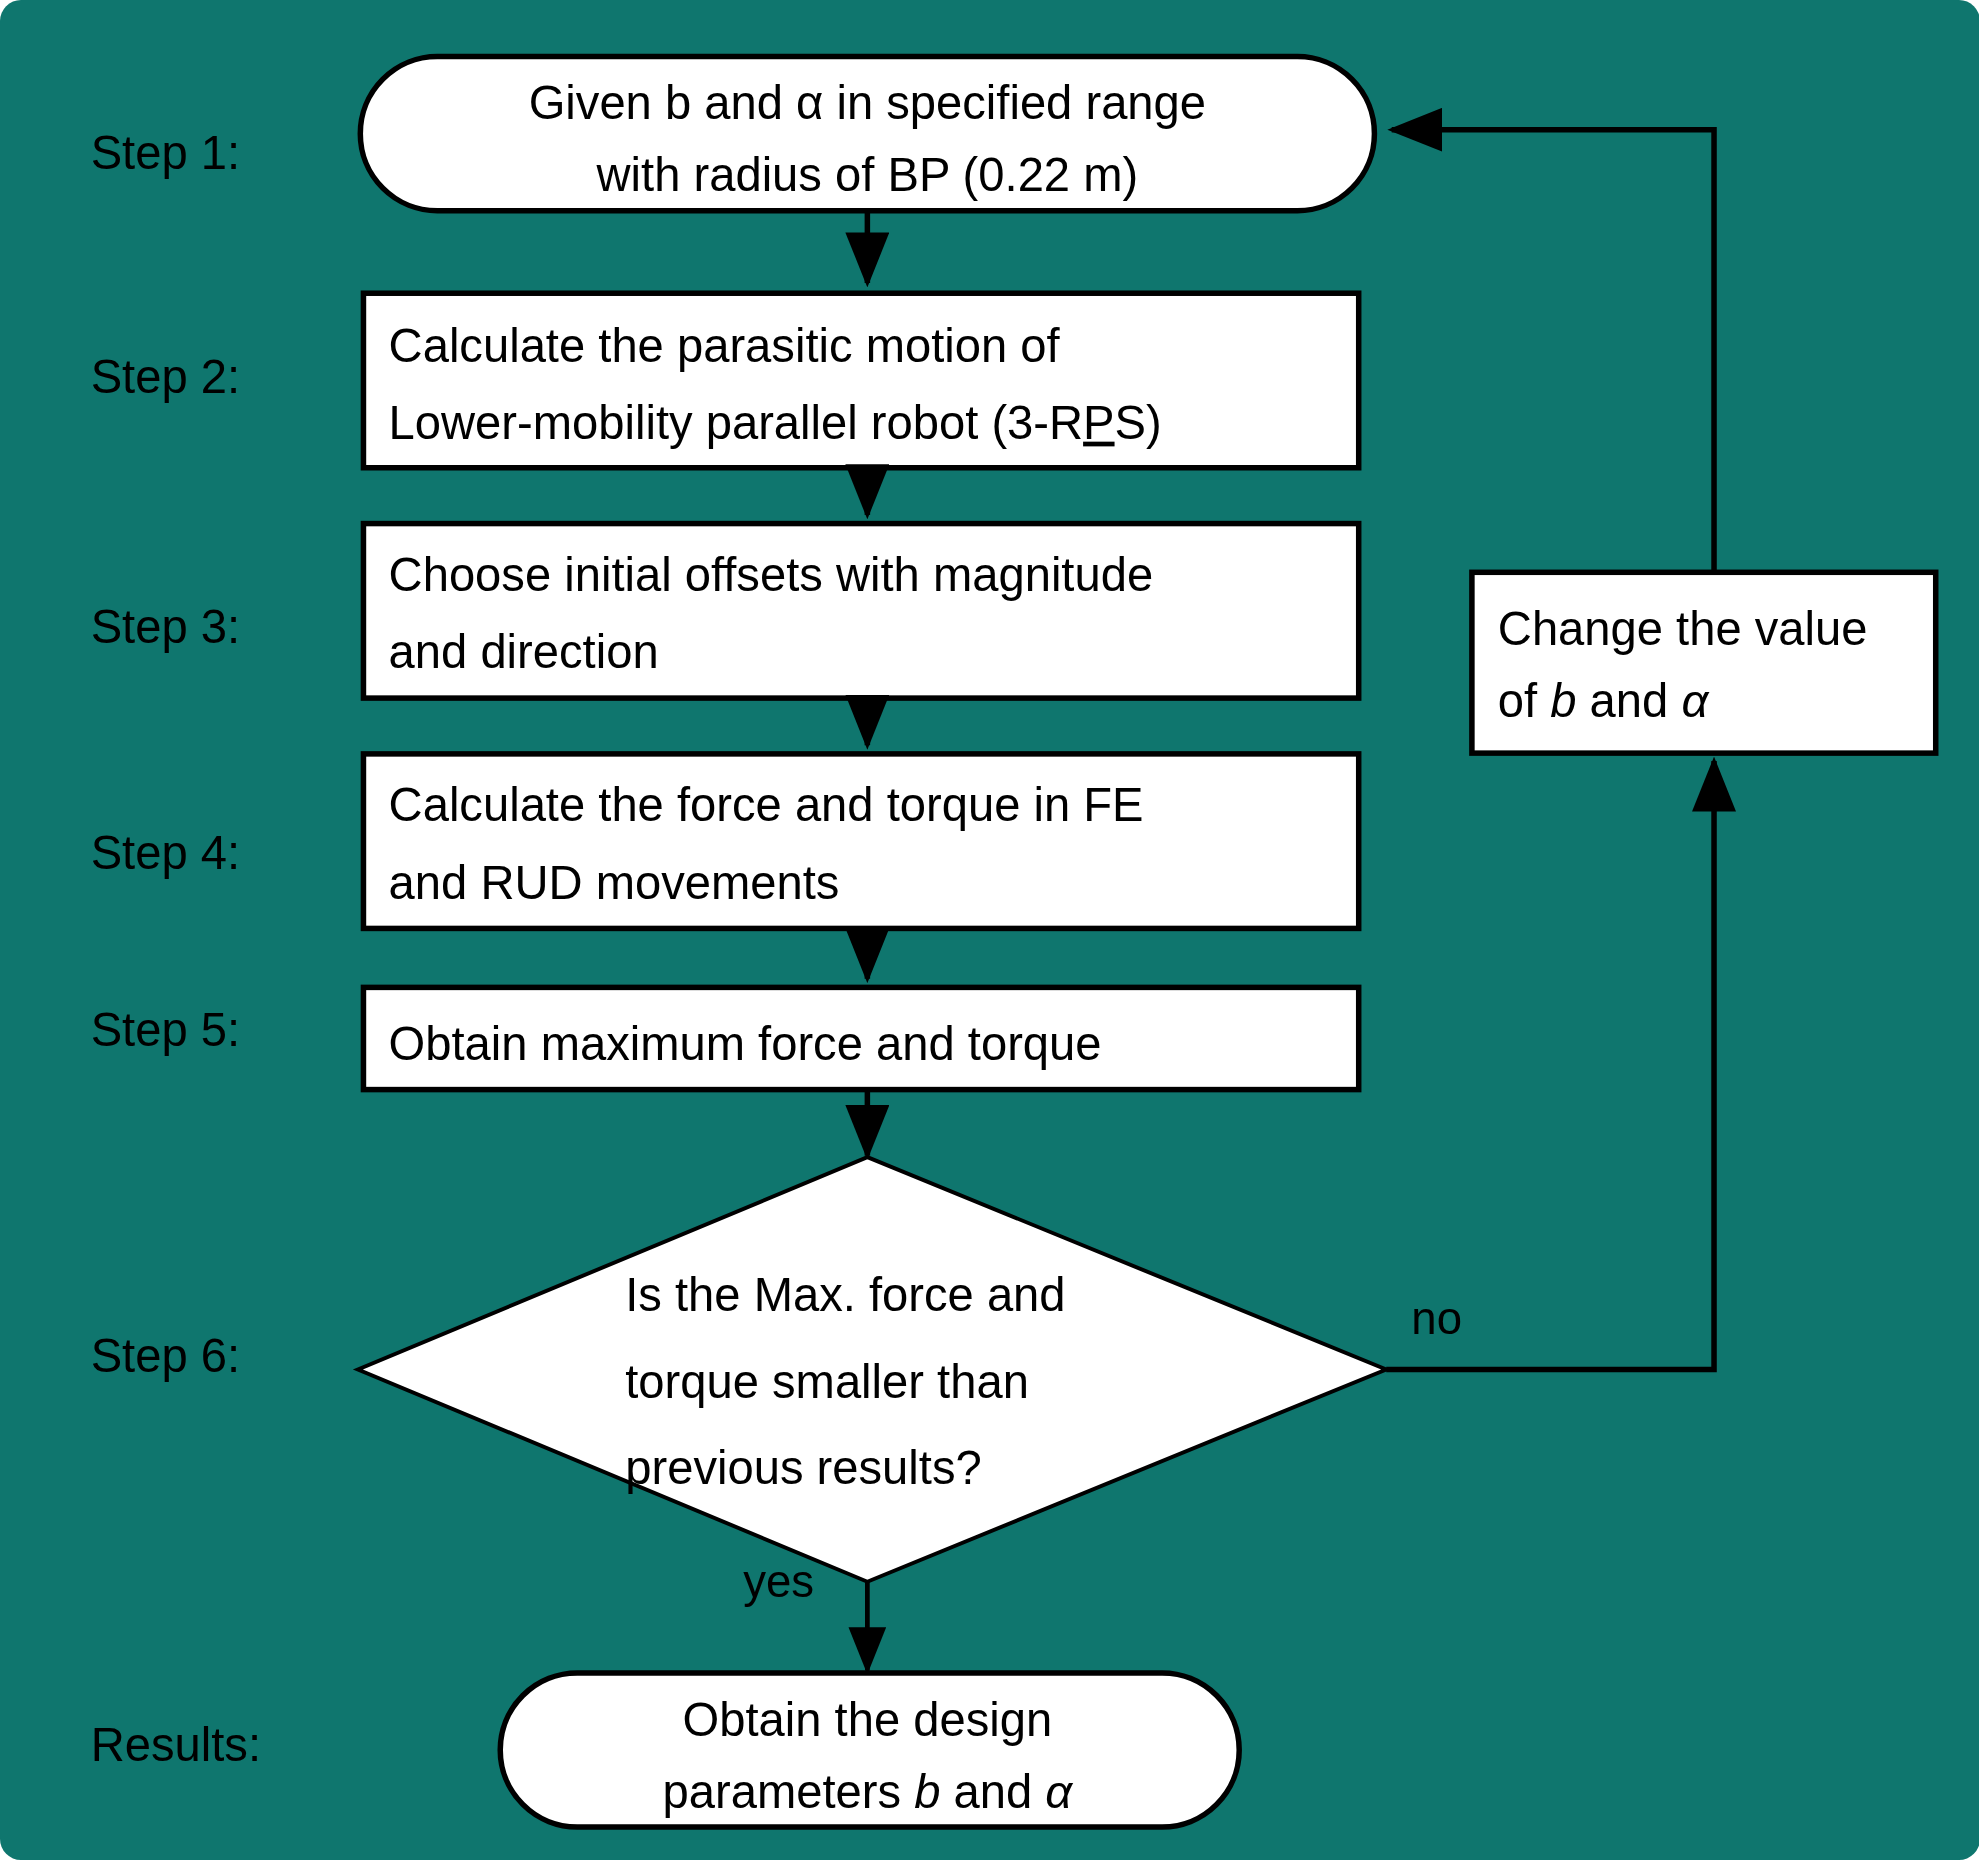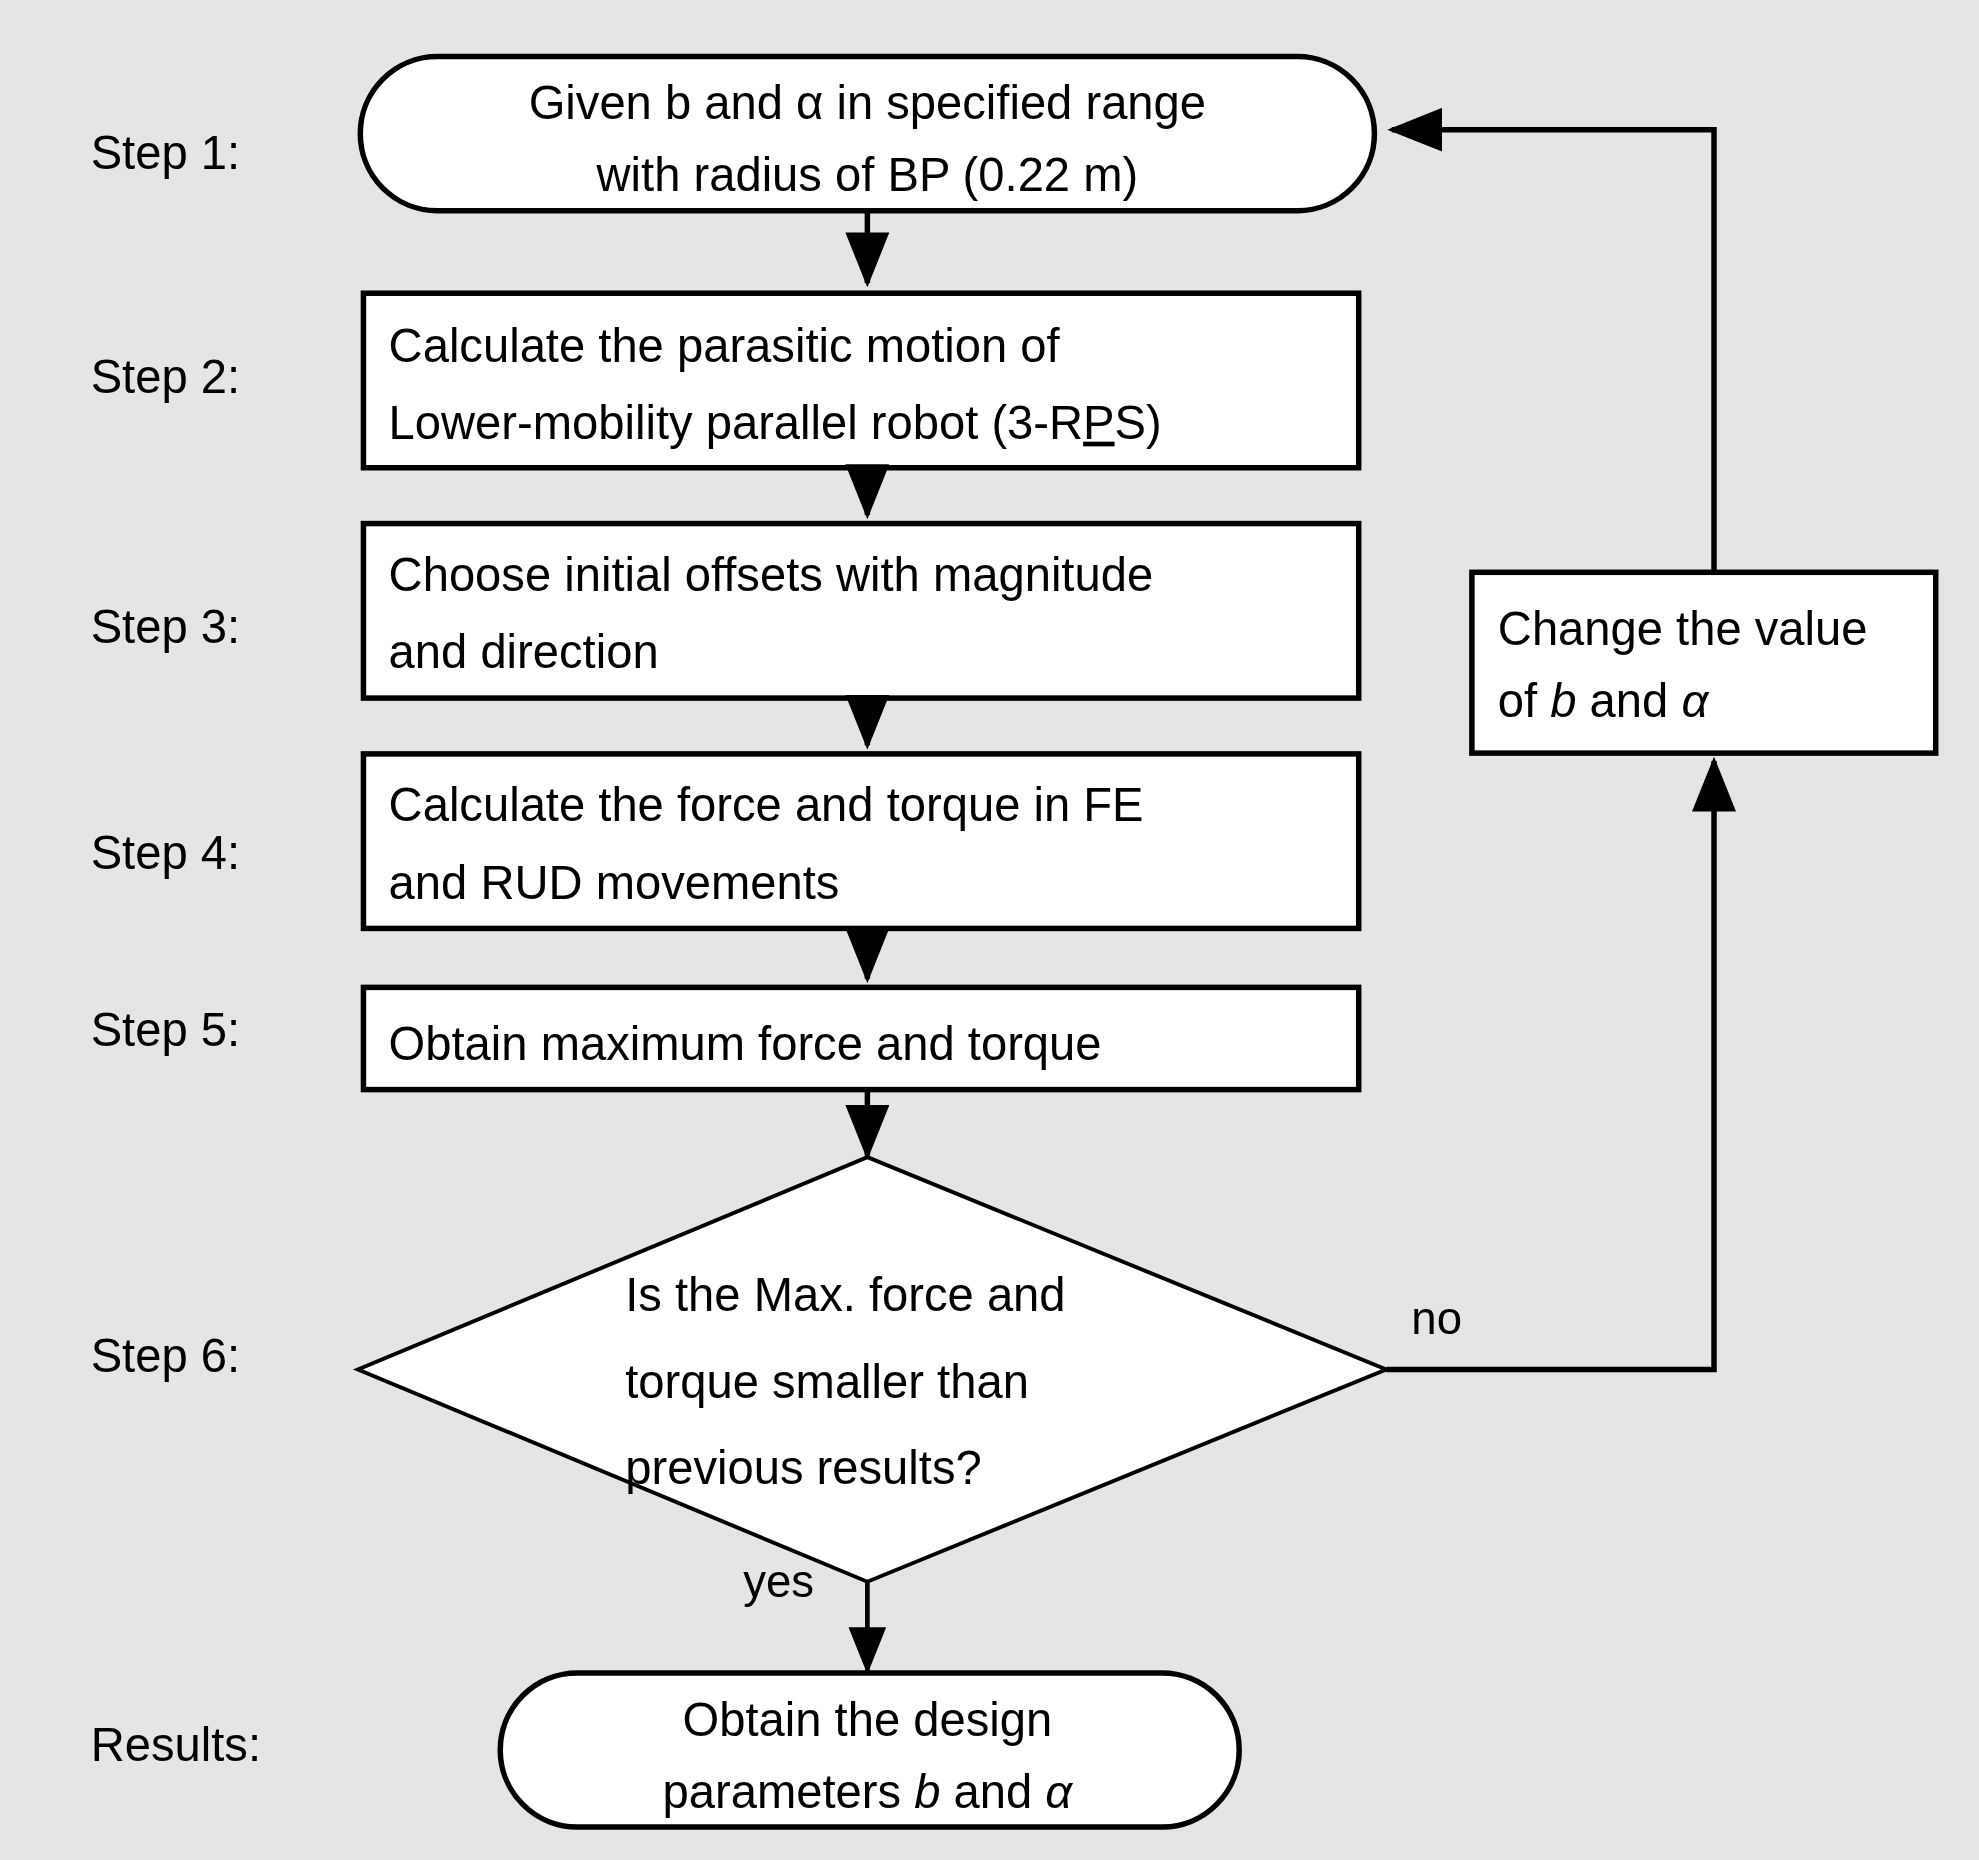--- a/index.html
+++ b/index.html
@@ -4,23 +4,24 @@
 <style>
   html, body {
     margin: 0;
     padding: 0;
     background: #ffffff;
   }
   #page {
     position: relative;
     width: 1980px;
     height: 1860px;
-    background: #e5e5e5;
+    background: #0f766e;
     overflow: hidden;
     font-family: "Liberation Sans", sans-serif;
+    border-radius: 21px;
   }
   svg.flow {
     position: absolute;
     top: 0;
     left: 0;
     width: 1980px;
     height: 1860px;
   }
   .shape-stroke {
     fill: #ffffff;

